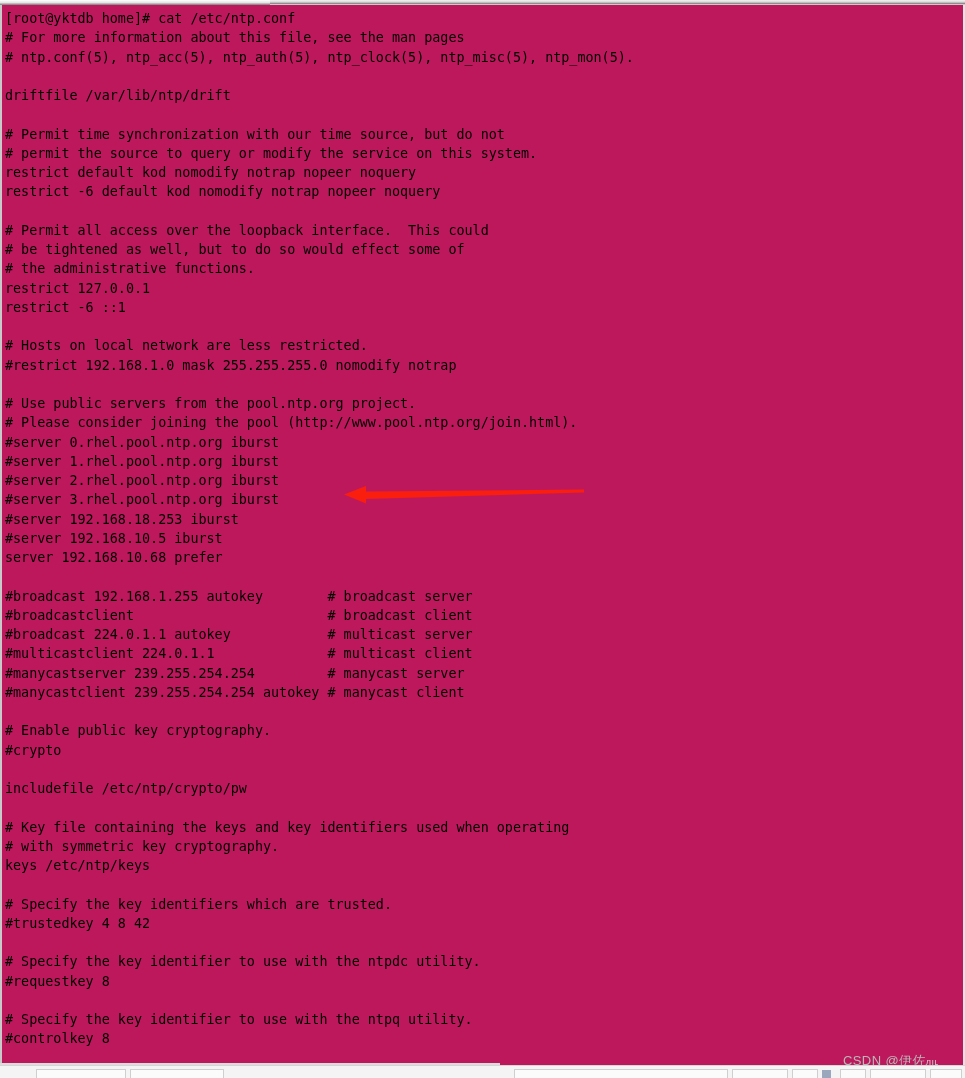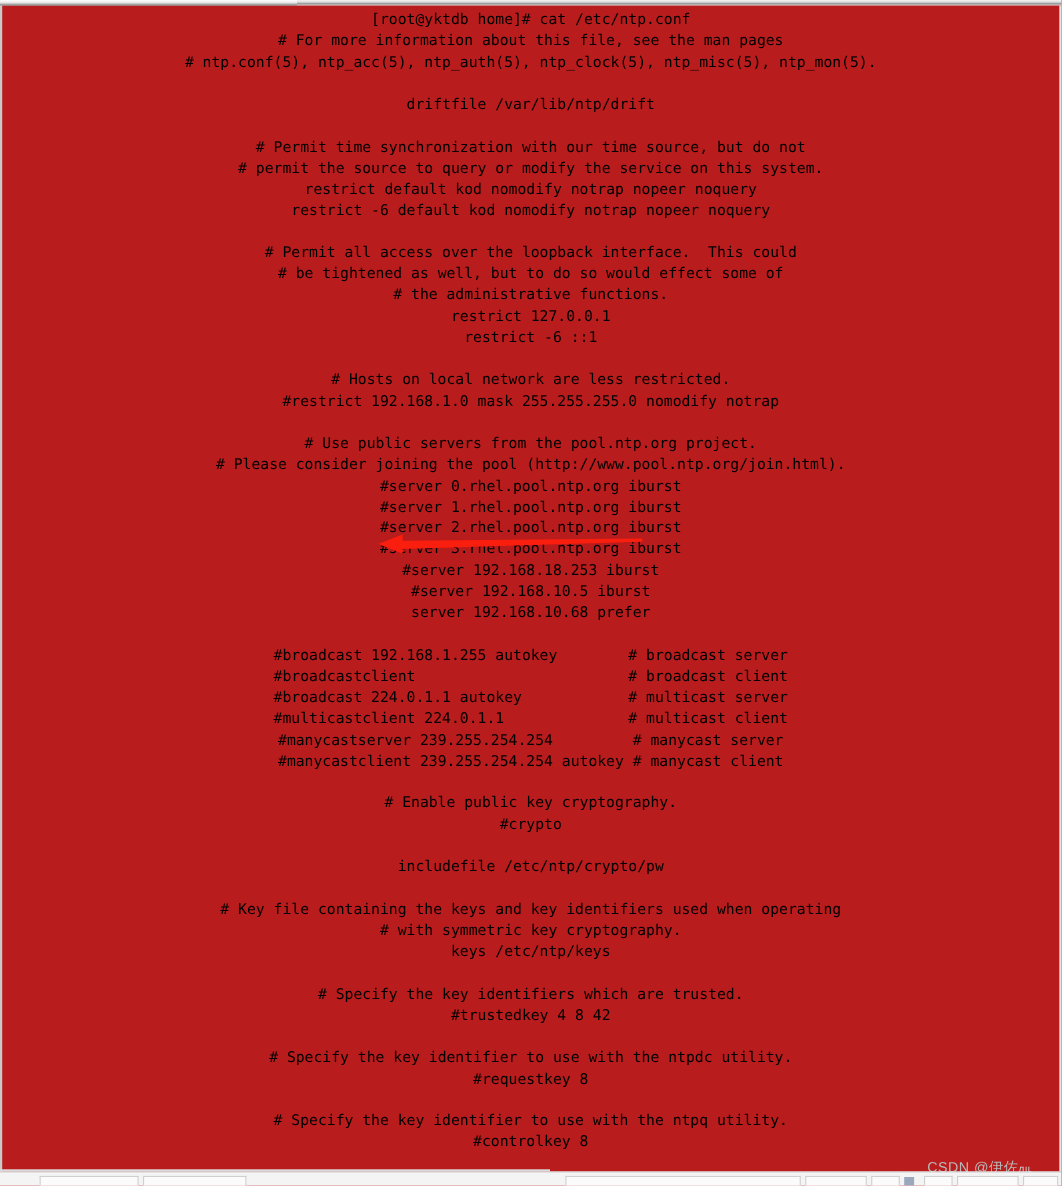--- a/index.html
+++ b/index.html
@@ -4,24 +4,23 @@
 <style>
   html, body {
     margin: 0;
     padding: 0;
     background: #ffffff;
   }
   #screen {
     position: relative;
     width: 965px;
     height: 1078px;
-    background: #b91c1c;
+    background: #be185d;
     overflow: hidden;
     font-family: "DejaVu Sans Mono", "Liberation Mono", monospace;
-    text-align: center;
   }
   
   .chrome-top {
     position: absolute;
     left: 0; top: 0;
     width: 965px; height: 5px;
     background: linear-gradient(to bottom, #f2f2f2 0%, #d9d9d9 40%, #8d8d8d 70%, #e8e8e8 100%);
   }
   .chrome-top-left {
     position: absolute;

